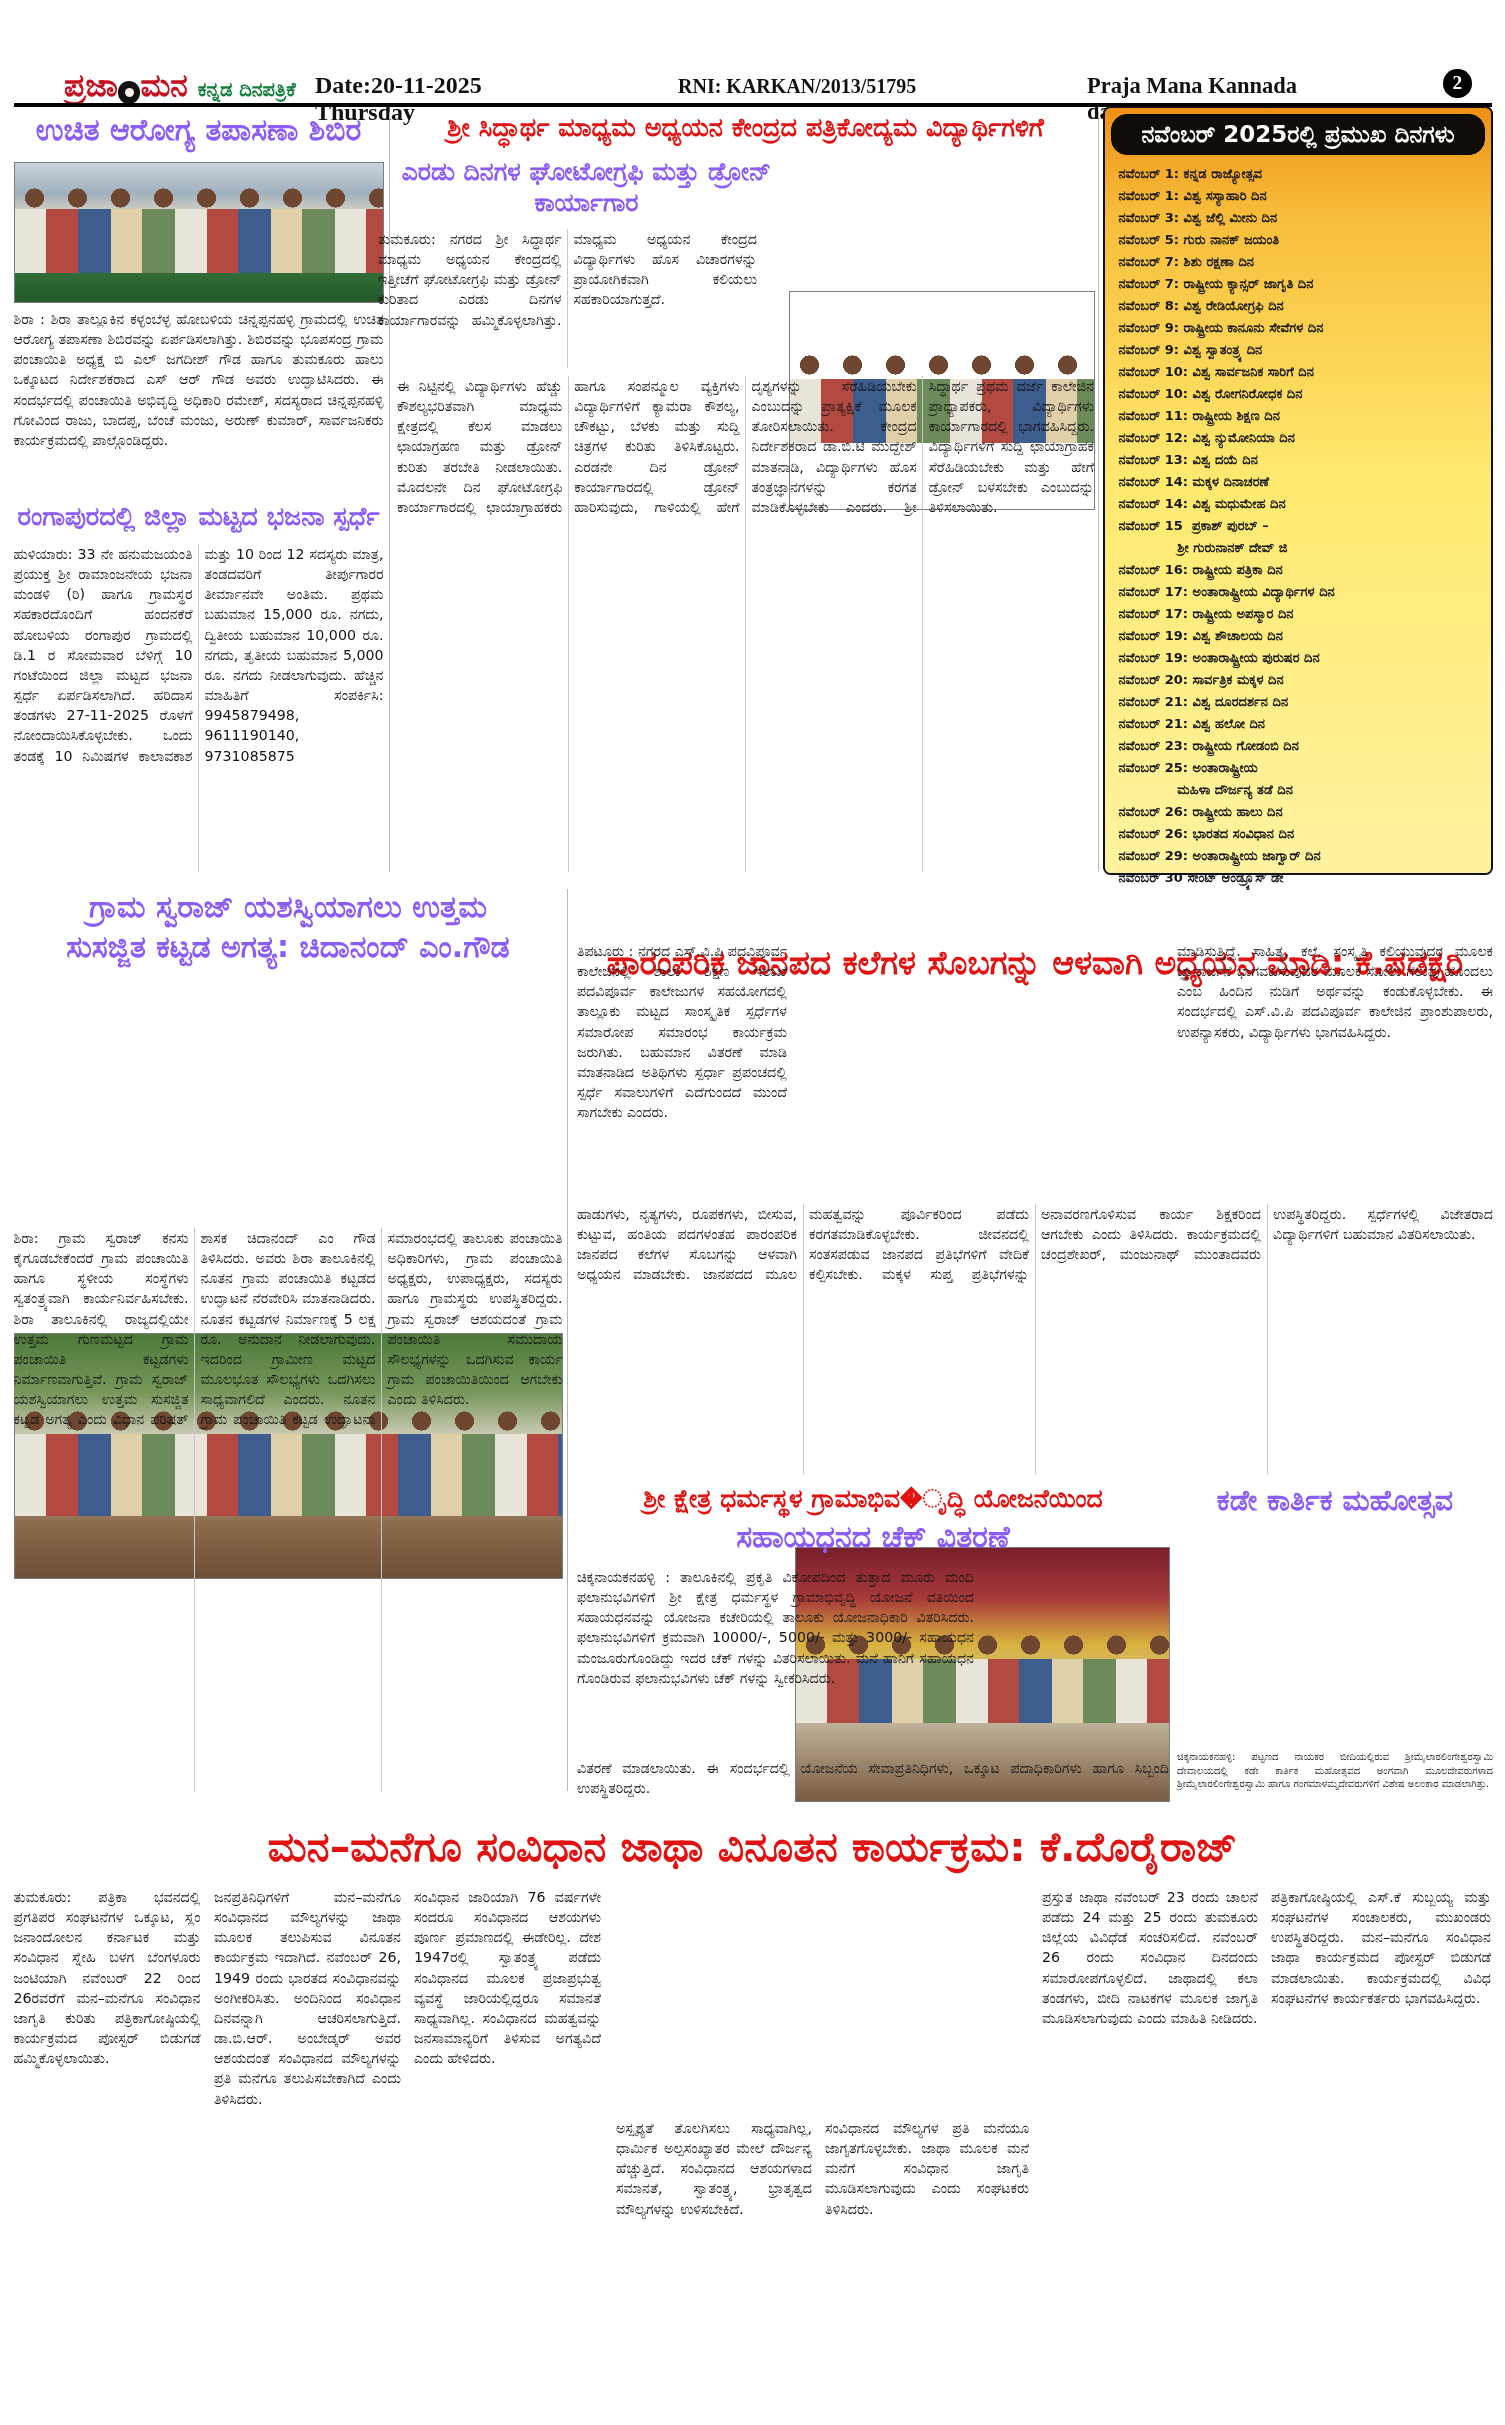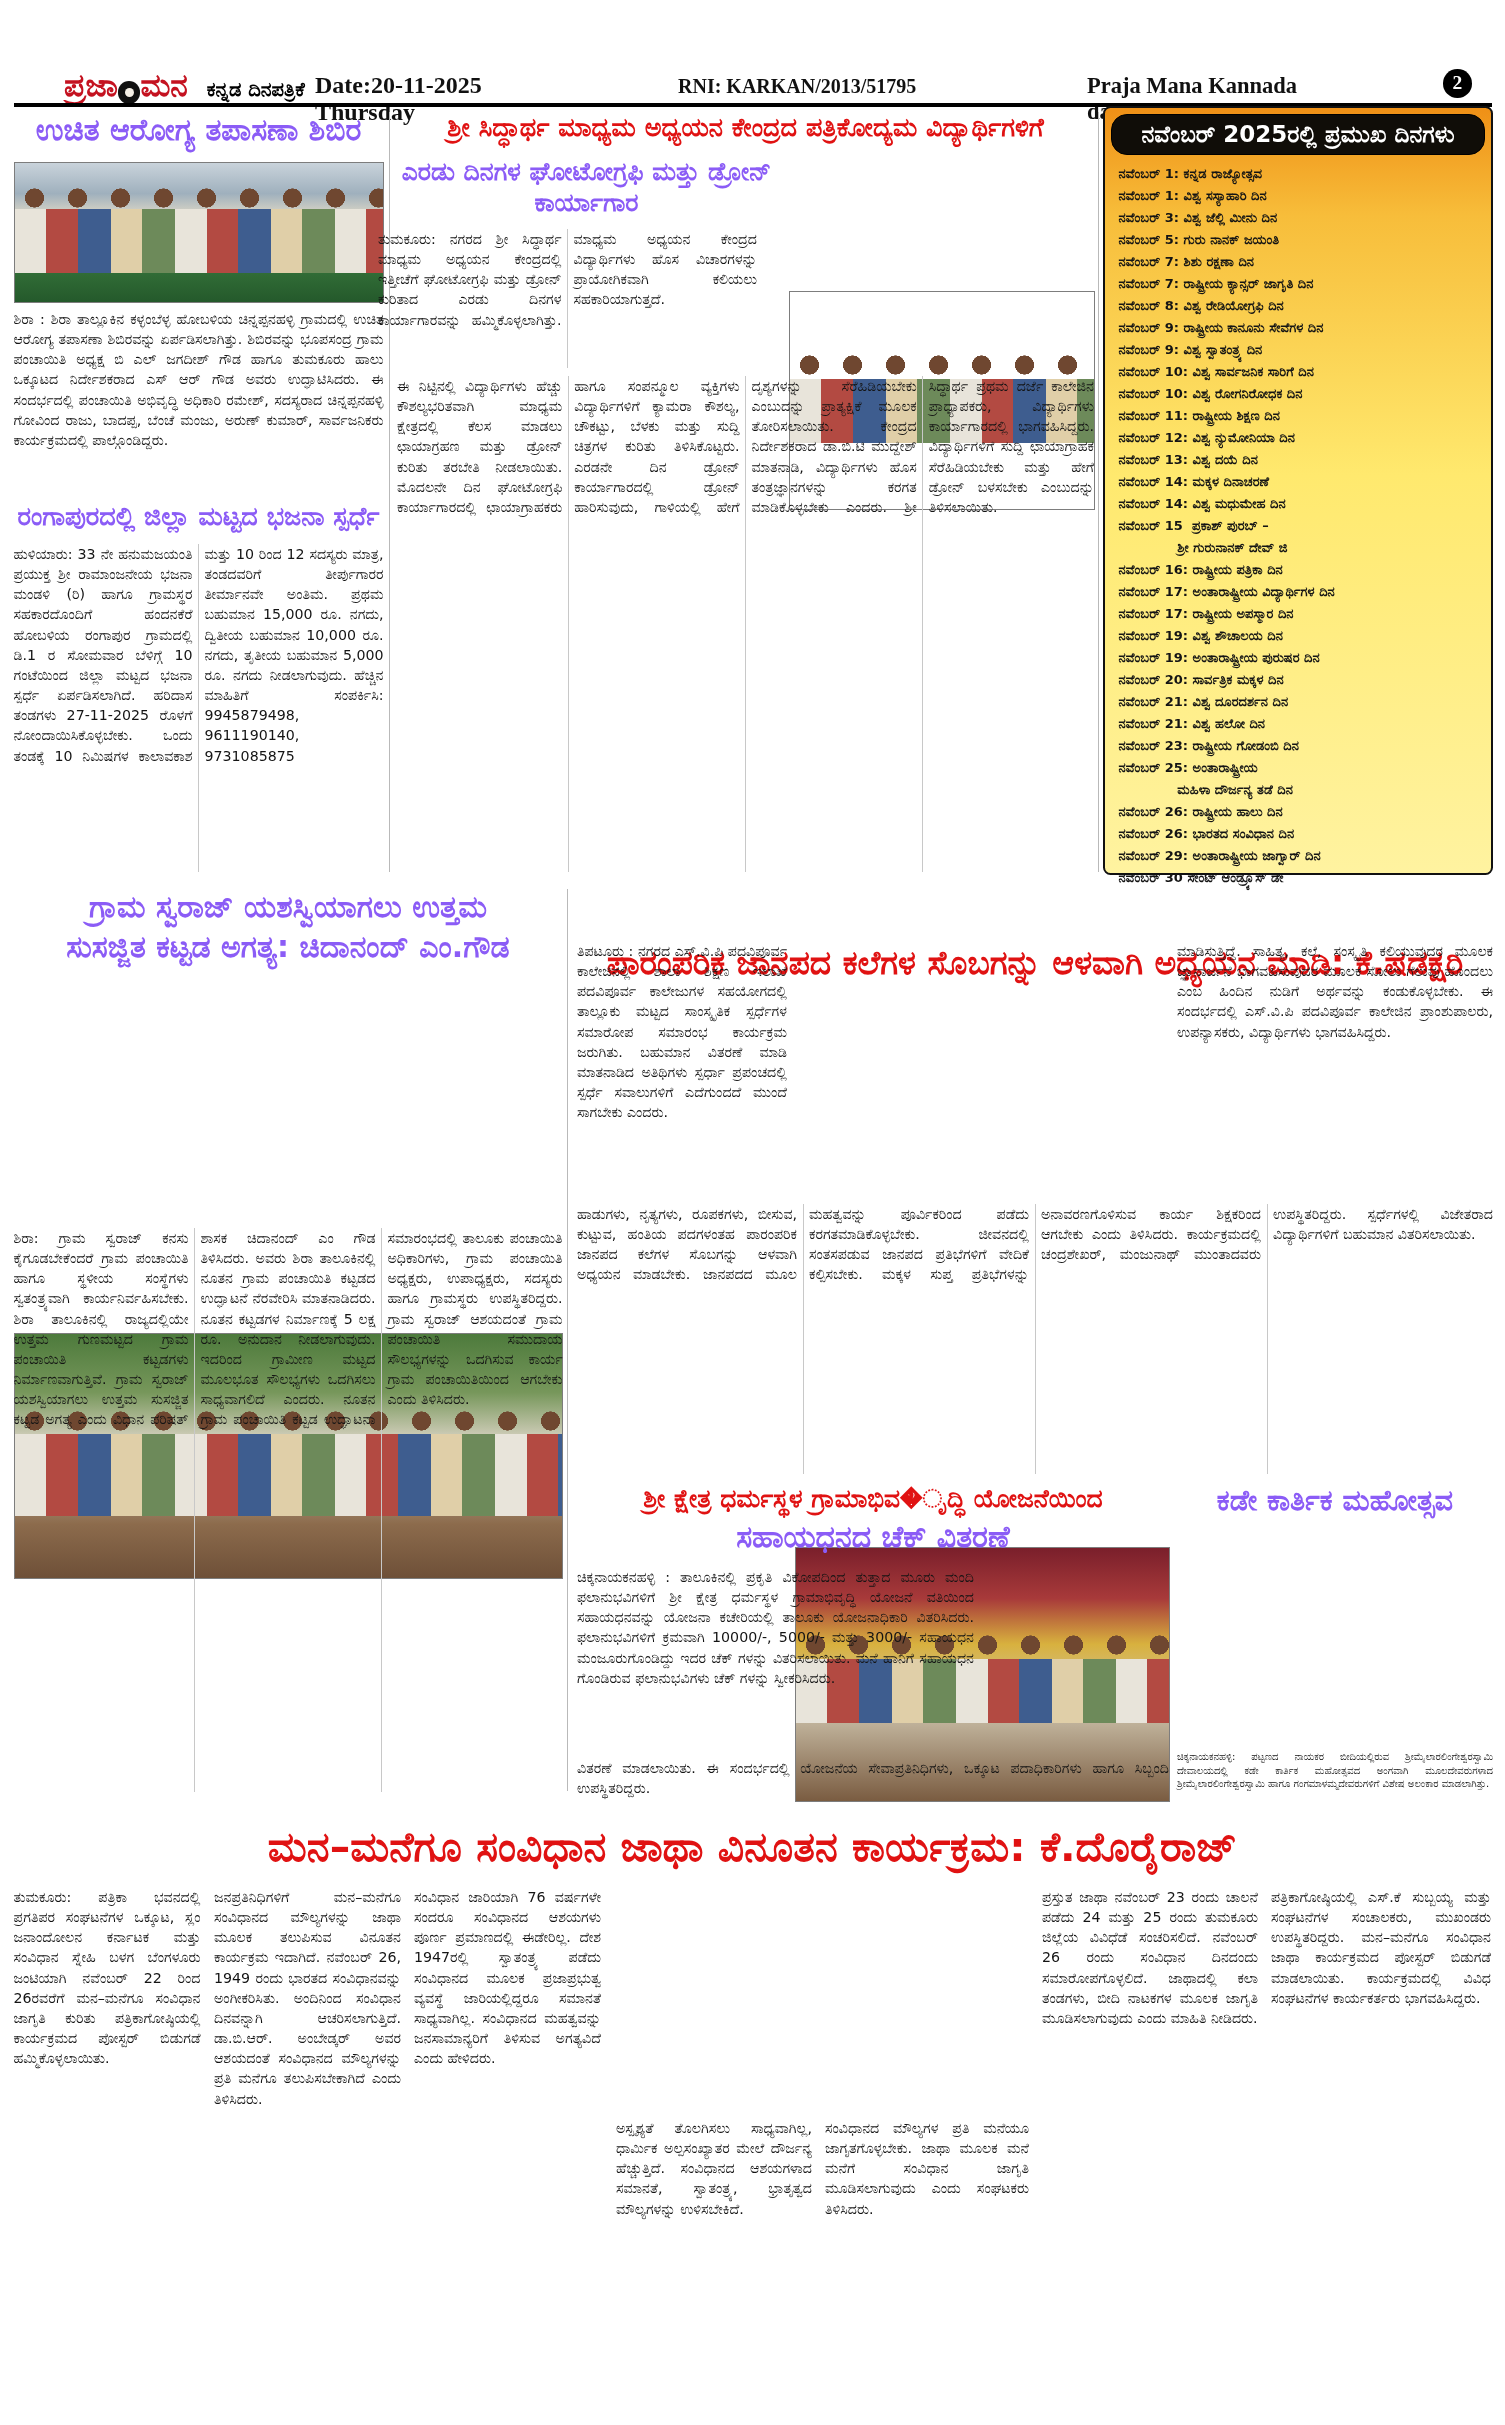--- a/index.html
+++ b/index.html
@@ -34,21 +34,21 @@
   .logo-dot::after{content:"";position:absolute;left:6.7px;top:6.7px;width:9px;height:9px;border-radius:50%;background:#f5f0e6}
   .capt{font-size:10px;line-height:1.35;font-weight:normal}
 </style>
 </head>
 <body>
 
 <div id="page">
 
   <div class="abs" style="left:64px;top:67px">
     <span style="font-size:31.5px;font-weight:bold;color:#c41220">ಪ್ರಜಾ</span><span class="logo-dot"></span><span style="font-size:31.5px;font-weight:bold;color:#c41220">ಮನ</span>
-    <span style="font-size:19.5px;font-weight:bold;color:#000000;margin-left:15px">ಕನ್ನಡ ದಿನಪತ್ರಿಕೆ</span>
+    <span style="font-size:19.5px;font-weight:bold;color:#15803d;margin-left:6px">ಕನ್ನಡ ದಿನಪತ್ರಿಕೆ</span>
   </div>
   <div class="abs serif" style="left:315px;top:72px;width:255px;font-size:24px;font-weight:bold">Date:20-11-2025 Thursday</div>
   <div class="abs serif" style="left:678px;top:75px;width:247px;font-size:20px;font-weight:bold">RNI: KARKAN/2013/51795</div>
   <div class="abs serif" style="left:1087px;top:73px;width:255px;font-size:22.5px;font-weight:bold">Praja Mana Kannada daily</div>
   <div class="abs badge serif" style="left:1443px;top:69px;width:28.5px;height:28.5px;font-size:19.5px;line-height:28.5px">2</div>
   <div class="abs rule-h" style="left:13.5px;top:103px;width:1478px;height:3.7px"></div>
 
   <div class="abs hl-black" style="left:13.5px;top:112px;width:370px;font-size:30px;text-align:center">ಉಚಿತ ಆರೋಗ್ಯ ತಪಾಸಣಾ ಶಿಬಿರ</div>
   <div class="abs photo ph-health" style="left:13.5px;top:162px;width:370px;height:141px">
     <div class="heads h-row" style="top:19.5px"></div>

